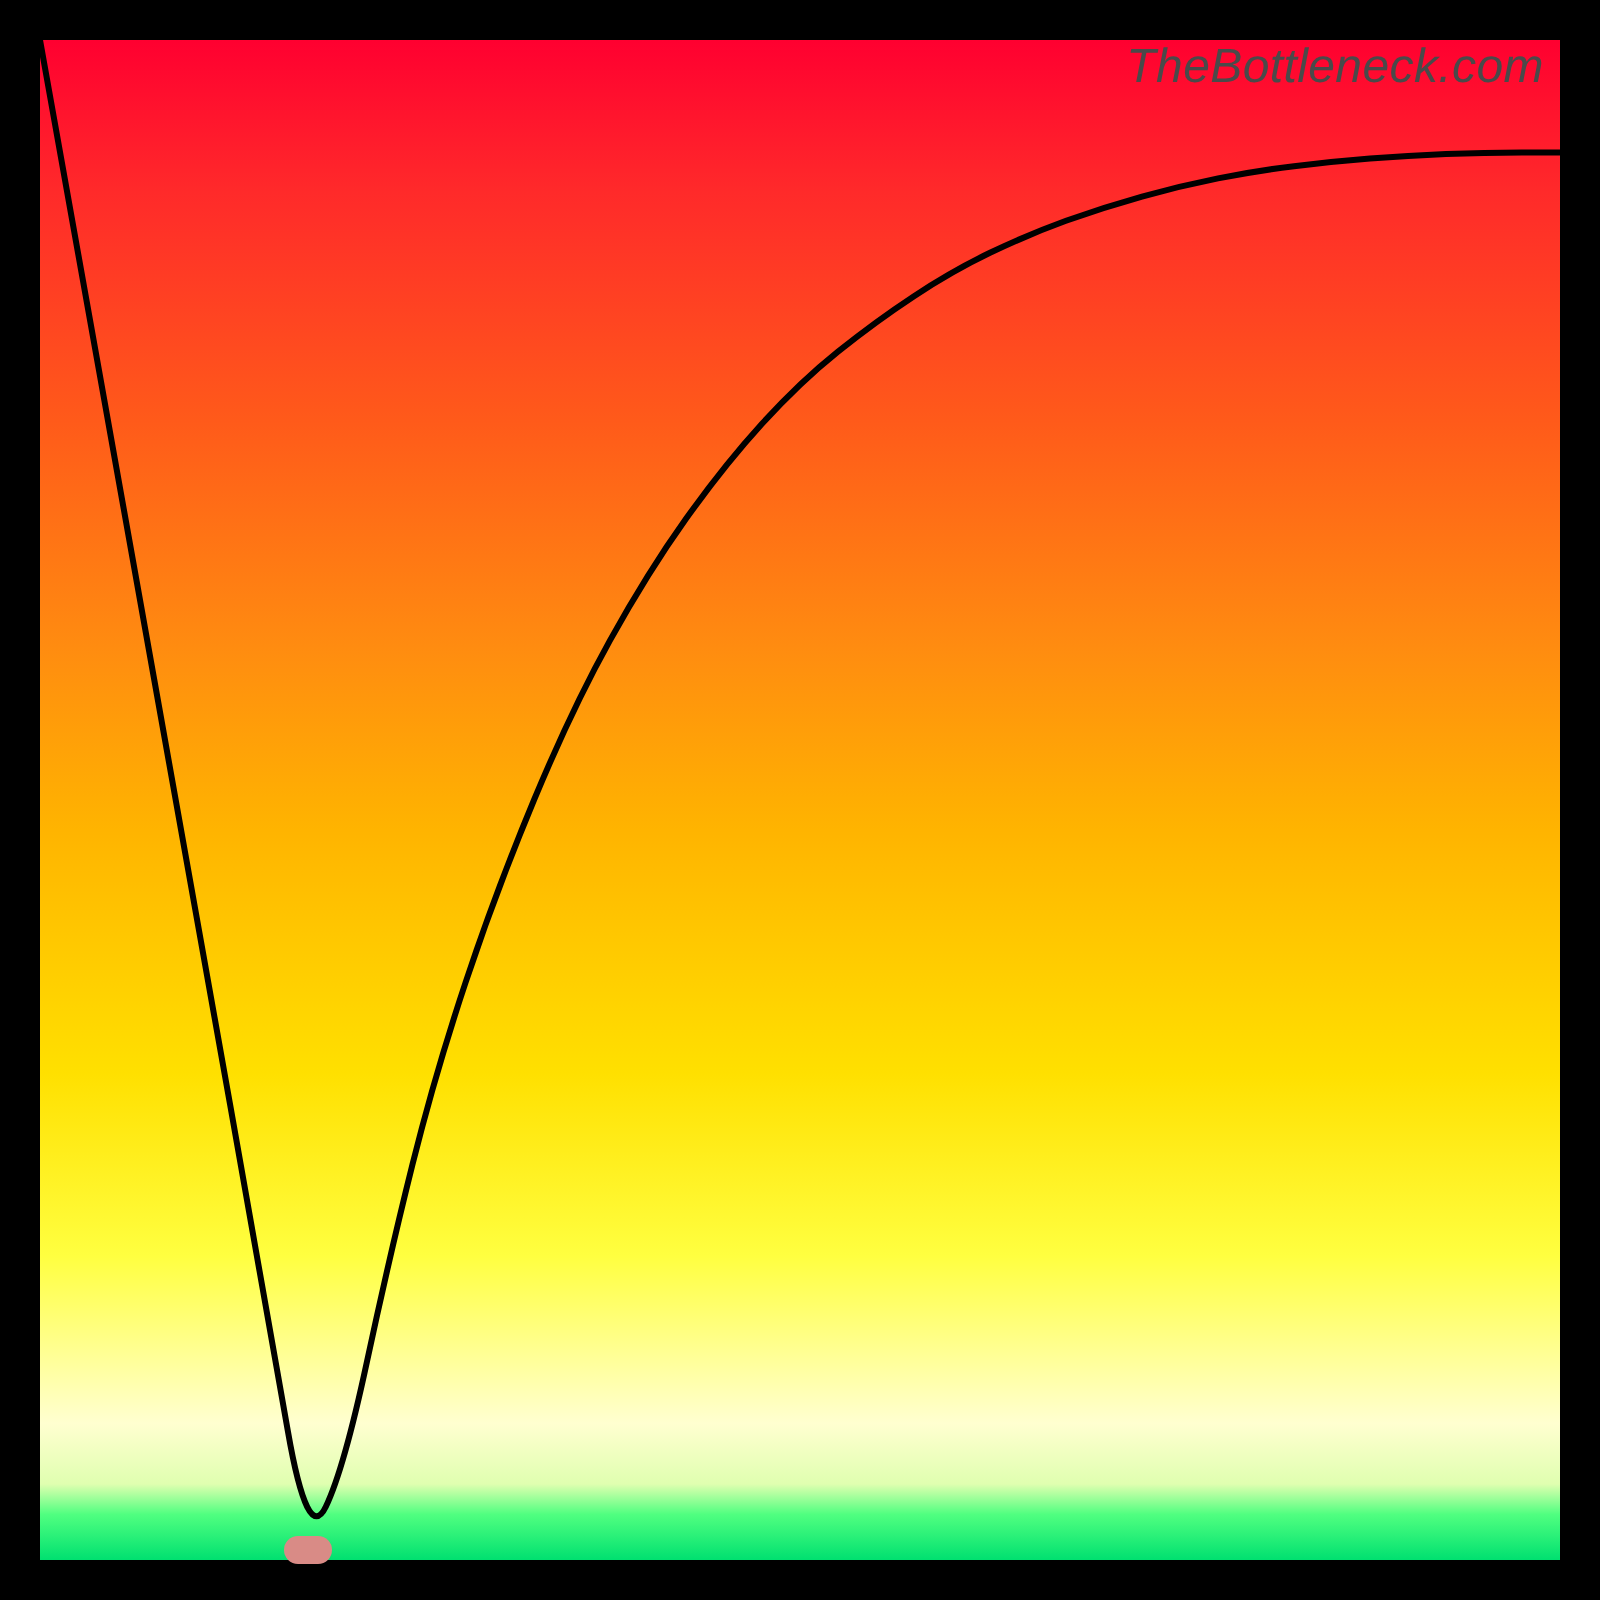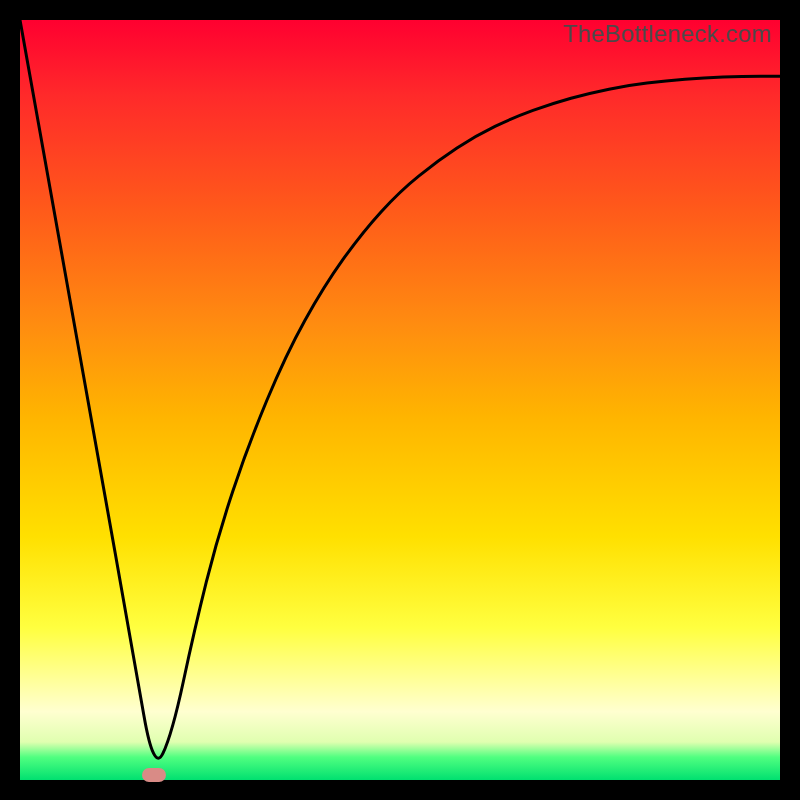--- a/index.html
+++ b/index.html
@@ -39,20 +39,21 @@
   }
   .watermark {
     position: absolute;
     top: 0px;
     right: 8px;
     color: #4a4a4a;
     font-size: 24px;
     font-weight: 500;
     letter-spacing: 0.2px;
     user-select: none;
+    font-style: italic;
   }
   svg.curve {
     position: absolute;
     left: 0;
     top: 0;
     width: 760px;
     height: 760px;
   }
   .marker {
     position: absolute;

